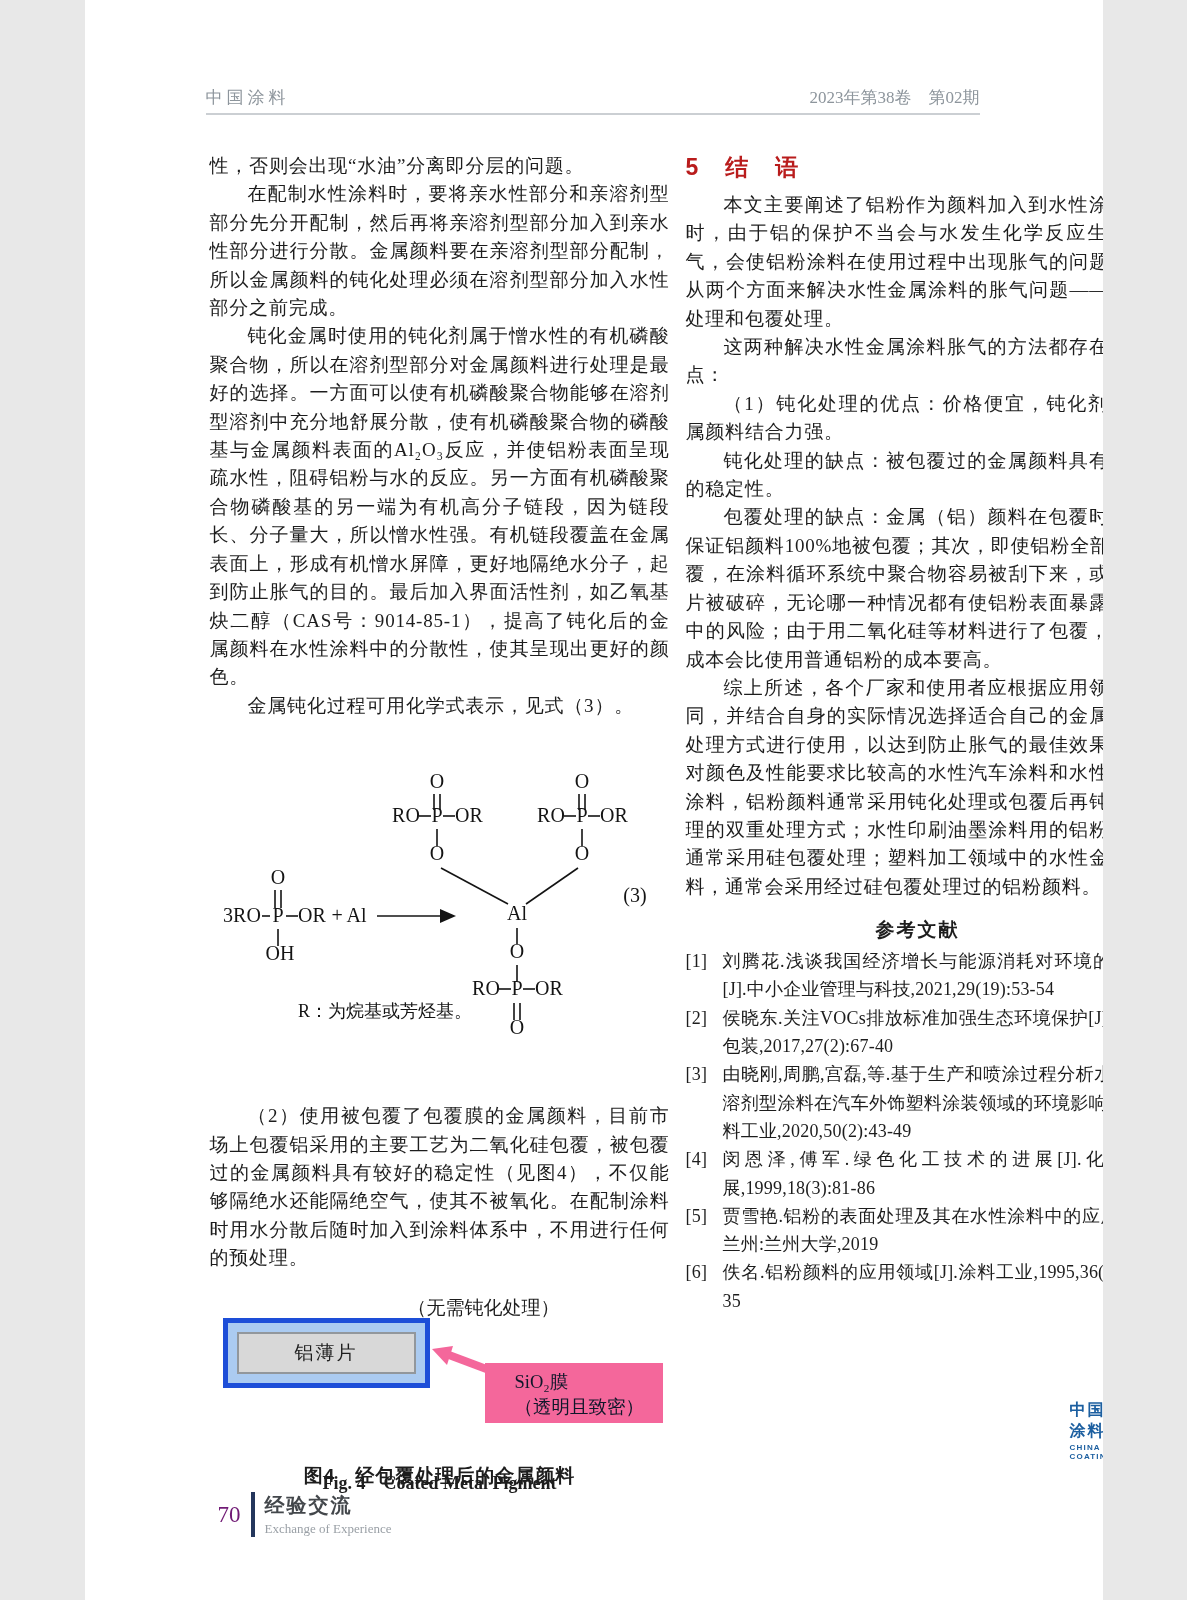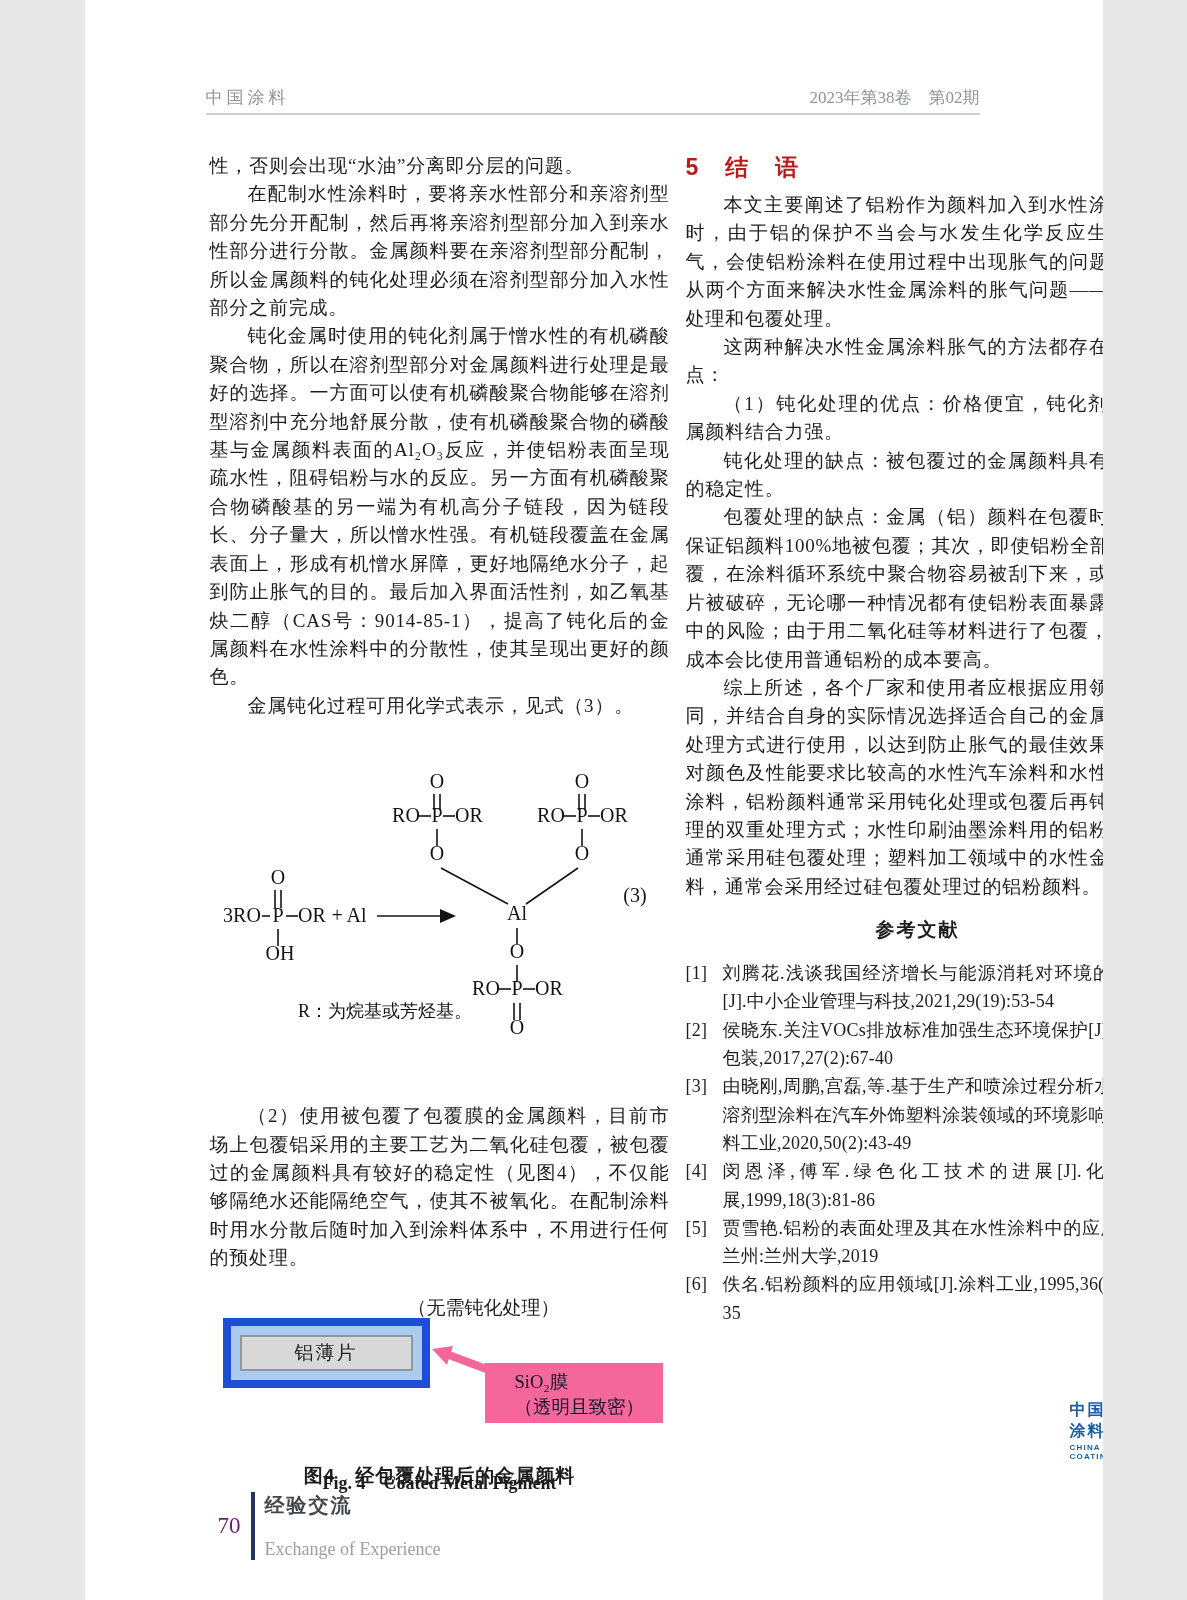--- a/index.html
+++ b/index.html
@@ -21,53 +21,53 @@
   
   .formula-wrap{position:relative;width:460px;height:330px;margin:12px 0 40px 0;}
   .formula-wrap svg{display:block;}
   .formula-wrap text{font-family:"Liberation Serif","DejaVu Serif",serif;font-size:20px;fill:#141414;}
   .formula-wrap text.cn{font-size:18px;}
   .formula-wrap line{stroke:#141414;stroke-width:1.6;}
   
   .fig4{position:relative;width:460px;height:226px;margin-top:8px;}
   .fig4-annot{position:absolute;left:198px;top:14px;font-size:19px;}
   .flake-outer{position:absolute;left:13px;top:37px;width:207px;height:70px;background:#abcbf1;
-               border:8px solid #1d4ed8;box-sizing:border-box;}
+               border:5px solid #1d4ed8;box-sizing:border-box;}
   .flake-inner{position:absolute;left:9px;top:9px;right:9px;bottom:9px;background:#d8d8d8;
                border:2px solid #92979c;box-sizing:border-box;display:flex;align-items:center;justify-content:center;
                font-size:19px;letter-spacing:2px;}
   .callout{position:absolute;left:275px;top:82px;width:178px;height:60px;background:#f4679b;
            box-sizing:border-box;padding:7px 0 0 30px;font-size:18.5px;line-height:25px;color:#0f172a;}
   .fig4-arrow{position:absolute;left:0;top:0;}
   .fig4-cap-zh{position:absolute;left:0;width:100%;top:160px;text-align:center;font-weight:bold;
                font-size:19px;font-family:"Liberation Sans","DejaVu Sans",sans-serif;letter-spacing:1px;margin-top:22px;}
   .fig4-cap-en{position:absolute;left:0;width:100%;top:190px;text-align:center;font-weight:bold;font-size:18px;}
   
   .sec-heading{margin:0 0 8px 0;color:#b91c1c;font-size:23px;font-weight:bold;
                font-family:"Liberation Sans","DejaVu Sans",sans-serif;letter-spacing:2px;}
-  .refs-title{margin:16px 0 16px 0;text-align:center;font-weight:bold;font-size:19px;
+  .refs-title{margin:16px 0 4px 0;text-align:center;font-weight:bold;font-size:19px;
               font-family:"Liberation Sans","DejaVu Sans",sans-serif;letter-spacing:2px;}
   ul.refs{list-style:none;margin:0;padding:0;}
   ul.refs li{position:relative;padding-left:37px;font-size:18px;line-height:28.3px;text-align:justify;
              letter-spacing:0.2px;}
   ul.refs .rnum{position:absolute;left:0;top:0;}
   
   .logo{position:absolute;left:985px;top:1400px;color:#1c5fa0;
         font-family:"Liberation Sans","DejaVu Sans",sans-serif;text-align:left;}
   .logo .zh{font-size:16px;font-weight:bold;letter-spacing:2px;}
   .logo .reg{font-size:9px;vertical-align:super;}
   .logo .en{font-size:8px;font-weight:bold;letter-spacing:1.2px;margin-top:1px;}
   
   .footer{position:absolute;left:133px;top:1492px;display:flex;align-items:stretch;}
   .footer .pnum{color:#701a75;font-size:23px;align-self:center;margin-right:10px;}
   .footer .bar{width:4px;background:#24365c;margin-right:10px;}
   .footer .col{display:flex;flex-direction:column;justify-content:center;}
   .footer .zh{font-size:20px;font-weight:bold;color:#43474b;
               font-family:"Liberation Sans","DejaVu Sans",sans-serif;letter-spacing:2px;}
-  .footer .en{font-size:18px;color:#9aa0a6;margin-top:20px;}
+  .footer .en{font-size:13px;color:#9aa0a6;margin-top:2px;}
 </style>
 </head>
 <body>
 
 <div class="page">
 
   <div class="hdr">
     <span class="journal">中国涂料</span>
     <span class="issue">2023年第38卷　第02期</span>
   </div>

